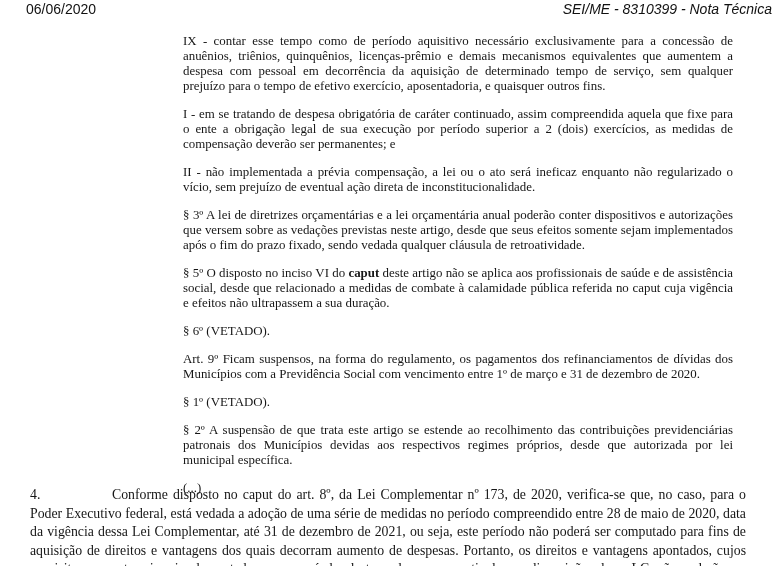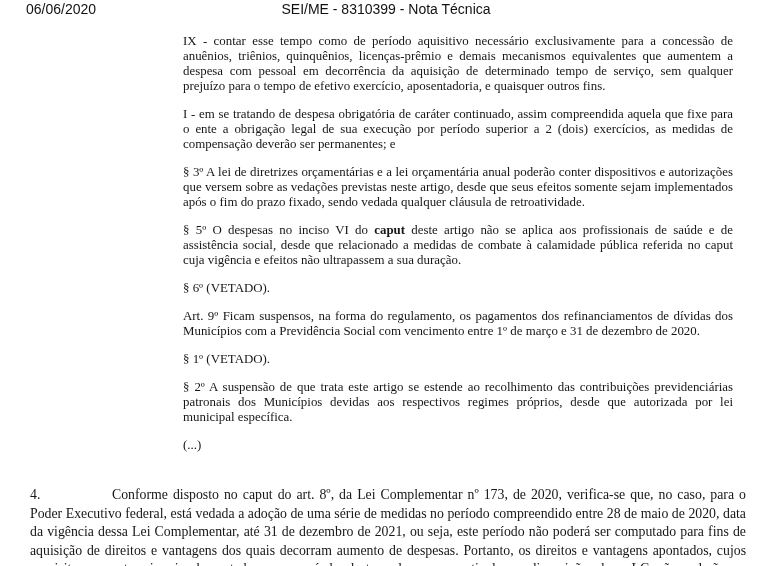--- a/index.html
+++ b/index.html
@@ -26,21 +26,22 @@
   .doc-header .date {
     position: absolute;
     left: 26px;
     top: 0;
   }
   .doc-header .title {
     position: absolute;
     left: 0;
     top: 0;
     width: 100%;
-    text-align: center;
+    text-align: right;
+    font-style: italic;
   }
   .quote-block {
     position: absolute;
     left: 170px;
     top: 21px;
     width: 576px;
     font-size: 12.9px;
     line-height: 15px;
     text-align: justify;
   }
@@ -69,22 +70,23 @@
 <body>
 
 <header class="doc-header">
   <span class="date">06/06/2020</span>
   <span class="title">SEI/ME - 8310399 - Nota Técnica</span>
 </header>
 
 <section class="quote-block">
   <p><span>IX - contar esse tempo como de período aquisitivo necessário exclusivamente para a concessão de anuênios, triênios, quinquênios, licenças-prêmio e demais mecanismos equivalentes que aumentem a despesa com pessoal em decorrência da aquisição de determinado tempo de serviço, sem qualquer prejuízo para o tempo de efetivo exercício, aposentadoria, e quaisquer outros fins.</span></p>
   <p><span>I - em se tratando de despesa obrigatória de caráter continuado, assim compreendida aquela que fixe para o ente a obrigação legal de sua execução por período superior a 2 (dois) exercícios, as medidas de compensação deverão ser permanentes; e</span></p>
+  <p><span>II - não implementada a prévia compensação, a lei ou o ato será ineficaz enquanto não regularizado o vício, sem prejuízo de eventual ação direta de inconstitucionalidade.</span></p>
   <p><span>§ 3º A lei de diretrizes orçamentárias e a lei orçamentária anual poderão conter dispositivos e autorizações que versem sobre as vedações previstas neste artigo, desde que seus efeitos somente sejam implementados após o fim do prazo fixado, sendo vedada qualquer cláusula de retroatividade.</span></p>
-  <p><span>§ 5º O despesas no inciso VI do </span><span class="bold-term">caput</span><span> deste artigo não se aplica aos profissionais de saúde e de assistência social, desde que relacionado a medidas de combate à calamidade pública referida no caput cuja vigência e efeitos não ultrapassem a sua duração.</span></p>
+  <p><span>§ 5º O disposto no inciso VI do </span><span class="bold-term">caput</span><span> deste artigo não se aplica aos profissionais de saúde e de assistência social, desde que relacionado a medidas de combate à calamidade pública referida no caput cuja vigência e efeitos não ultrapassem a sua duração.</span></p>
   <p><span>§ 6º (VETADO).</span></p>
   <p><span>Art. 9º Ficam suspensos, na forma do regulamento, os pagamentos dos refinanciamentos de dívidas dos Municípios com a Previdência Social com vencimento entre 1º de março e 31 de dezembro de 2020.</span></p>
   <p><span>§ 1º (VETADO).</span></p>
   <p><span>§ 2º A suspensão de que trata este artigo se estende ao recolhimento das contribuições previdenciárias patronais dos Municípios devidas aos respectivos regimes próprios, desde que autorizada por lei municipal específica.</span></p>
   <p><span>(...)</span></p>
 </section>
 
 <section class="body-paragraph">
   <span class="para-number">4.</span><span>Conforme disposto no caput do art. 8º, da Lei Complementar nº 173, de 2020, verifica-se que, no caso, para o Poder Executivo federal, está vedada a adoção de uma série de medidas no período compreendido entre 28 de maio de 2020, data da vigência dessa Lei Complementar, até 31 de dezembro de 2021, ou seja, este período não poderá ser computado para fins de aquisição de direitos e vantagens dos quais decorram aumento de despesas. Portanto, os direitos e</span><span> vantagens apontados, cujos requisitos somente sejam implementados nesse período, destacando-se, em particular, as disposições dessa LC, não poderão ser computados.</span>
 </section>

